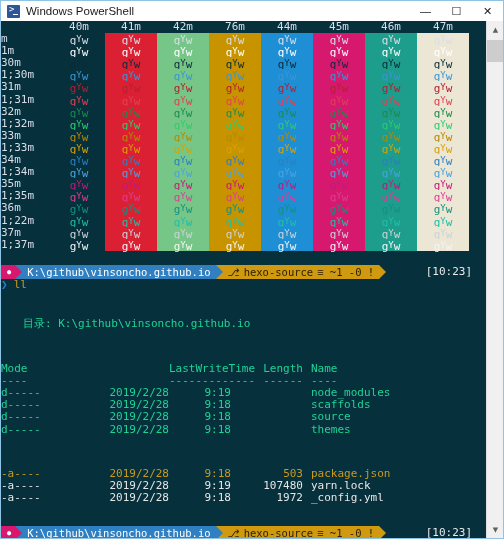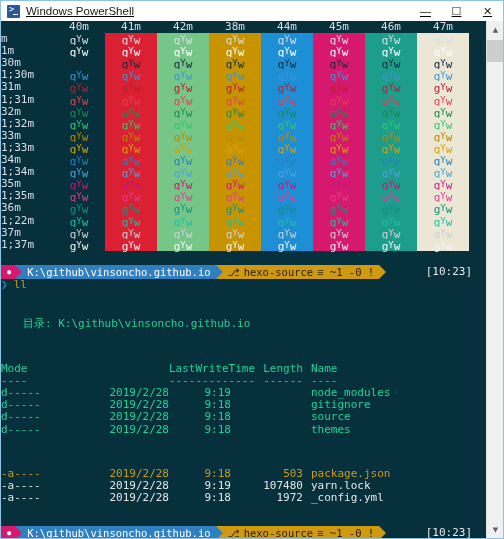--- a/index.html
+++ b/index.html
@@ -20,21 +20,20 @@
     position: relative;
   }
 
   
   #titlebar {
     height: 20px; min-height: 20px;
     background: #ffffff;
     display: flex; align-items: center;
     border-bottom: 0px solid #ddd;
     position: relative;
-    text-decoration: underline;
   }
   #app-icon {
     width: 13px; height: 13px;
     margin-left: 6px; margin-right: 6px;
     background: #2b5797;
     border-radius: 1px;
     position: relative;
     flex: 0 0 auto;
   }
   #app-icon::before {
@@ -228,21 +227,21 @@
   <div id="term-wrap">
 
     <div id="terminal">
 
       <div id="colorchart" style="padding-bottom: 0px;">
           <div class="chart-headrow">
             <div class="cc-head"></div>
             <div class="cc-head">40m</div>
             <div class="cc-head">41m</div>
             <div class="cc-head">42m</div>
-            <div class="cc-head">38m</div>
+            <div class="cc-head">76m</div>
             <div class="cc-head">44m</div>
             <div class="cc-head">45m</div>
             <div class="cc-head">46m</div>
             <div class="cc-head">47m</div>
           </div>
           <div class="chart-row">
             <div class="cc-label">m</div>
             <div class="cc-cell" style="background: rgb(6, 48, 60); color: rgb(216, 222, 233);">g<sup>Y</sup>w</div>
             <div class="cc-cell" style="background: rgb(220, 32, 51); color: rgb(216, 222, 233);">g<sup>Y</sup>w</div>
             <div class="cc-cell" style="background: rgb(118, 199, 135); color: rgb(216, 222, 233);">g<sup>Y</sup>w</div>
@@ -463,21 +462,21 @@
           </div>
           <div style="height: 14px;"></div>
           <div style="height: 12px;"></div>
           <div class="out-line c-green" style="padding-left: 22px; font-family: &quot;DejaVu Sans Mono&quot;, monospace;">目录: K:\github\vinsoncho.github.io</div>
           <div style="height: 12px;"></div>
           <div style="height: 12px;"></div>
           <div style="height: 9px;"></div>
           <div class="out-line c-green"><span class="seg-mode">Mode</span><span class="seg-date"></span><span class="seg-time">LastWriteTime</span><span class="seg-len">Length</span><span class="seg-name">Name</span></div>
           <div class="out-line c-green"><span class="seg-mode">----</span><span class="seg-date"></span><span class="seg-time">-------------</span><span class="seg-len">------</span><span class="seg-name">----</span></div>
           <div class="out-line " style="color: rgb(31, 211, 150);"><span class="seg-mode">d-----</span><span class="seg-date">2019/2/28</span><span class="seg-time">9:19</span><span class="seg-len"></span><span class="seg-name">node_modules</span></div>
-          <div class="out-line " style="color: rgb(31, 211, 150);"><span class="seg-mode">d-----</span><span class="seg-date">2019/2/28</span><span class="seg-time">9:18</span><span class="seg-len"></span><span class="seg-name">gitignore</span></div>
+          <div class="out-line " style="color: rgb(31, 211, 150);"><span class="seg-mode">d-----</span><span class="seg-date">2019/2/28</span><span class="seg-time">9:18</span><span class="seg-len"></span><span class="seg-name">scaffolds</span></div>
           <div class="out-line " style="color: rgb(31, 211, 150); text-decoration: underline;"><span class="seg-mode">d-----</span><span class="seg-date">2019/2/28</span><span class="seg-time">9:18</span><span class="seg-len"></span><span class="seg-name">source</span></div>
           <div class="out-line " style="color: rgb(31, 211, 150);"><span class="seg-mode">d-----</span><span class="seg-date">2019/2/28</span><span class="seg-time">9:18</span><span class="seg-len"></span><span class="seg-name">themes</span></div>
           <div class="out-line " style="color: rgb(201, 154, 33); margin-top: 32px;"><span class="seg-mode">-a----</span><span class="seg-date">2019/2/28</span><span class="seg-time">9:18</span><span class="seg-len">503</span><span class="seg-name">package.json</span></div>
           <div class="out-line " style="color: rgb(230, 230, 230);"><span class="seg-mode">-a----</span><span class="seg-date">2019/2/28</span><span class="seg-time">9:19</span><span class="seg-len">107480</span><span class="seg-name">yarn.lock</span></div>
           <div class="out-line " style="color: rgb(230, 230, 230);"><span class="seg-mode">-a----</span><span class="seg-date">2019/2/28</span><span class="seg-time">9:18</span><span class="seg-len">1972</span><span class="seg-name">_config.yml</span></div>
           <div style="height: 22px;"></div>
           <div class="promptline">
             <div class="pl-seg first" style="background: rgb(214, 25, 111); color: rgb(255, 255, 255);">
               <span style="font-size: 7px;">●</span>
             </div>

